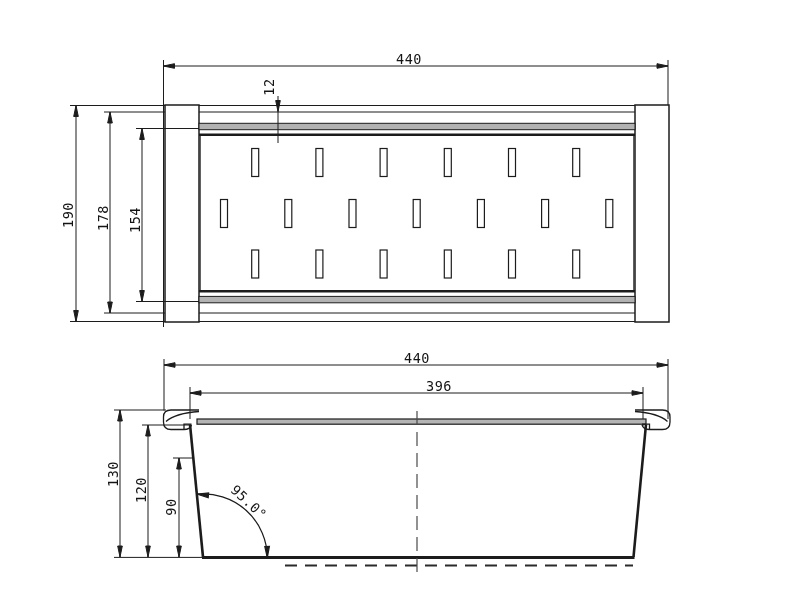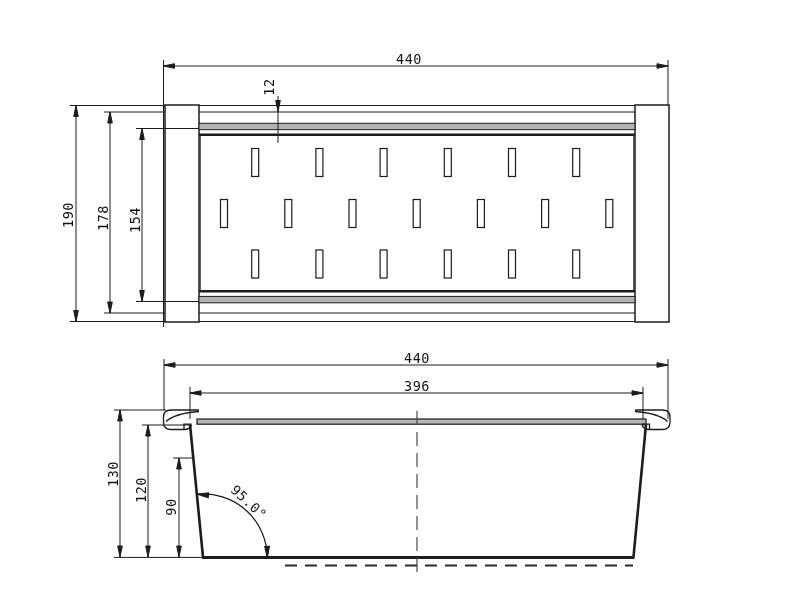--- a/index.html
+++ b/index.html
@@ -173,20 +173,20 @@
     </g>
   </svg>
 
   <div class="lbl" style="left:379px;top:51px;width:60px;">440</div>
   <div class="lbl rot" style="left:252px;top:79px;width:34px;">12</div>
   <div class="lbl rot" style="left:48px;top:207px;width:40px;">190</div>
   <div class="lbl rot" style="left:83px;top:210px;width:40px;">178</div>
   <div class="lbl rot" style="left:115px;top:212px;width:40px;">154</div>
 
   <div class="lbl" style="left:387px;top:350px;width:60px;">440</div>
-  <div class="lbl" style="left:387px;top:378px;width:60px;">396</div>
+  <div class="lbl" style="left:409px;top:378px;width:60px;">396</div>
   <div class="lbl rot" style="left:93px;top:466px;width:40px;">130</div>
   <div class="lbl rot" style="left:121px;top:482px;width:40px;">120</div>
   <div class="lbl rot" style="left:151px;top:499px;width:40px;">90</div>
   <div class="lbl rot-angle" style="left:224px;top:494px;width:50px;">95.0°</div>
 
   <div id="edge-strip"></div>
 </div>
 
 </body></html>

